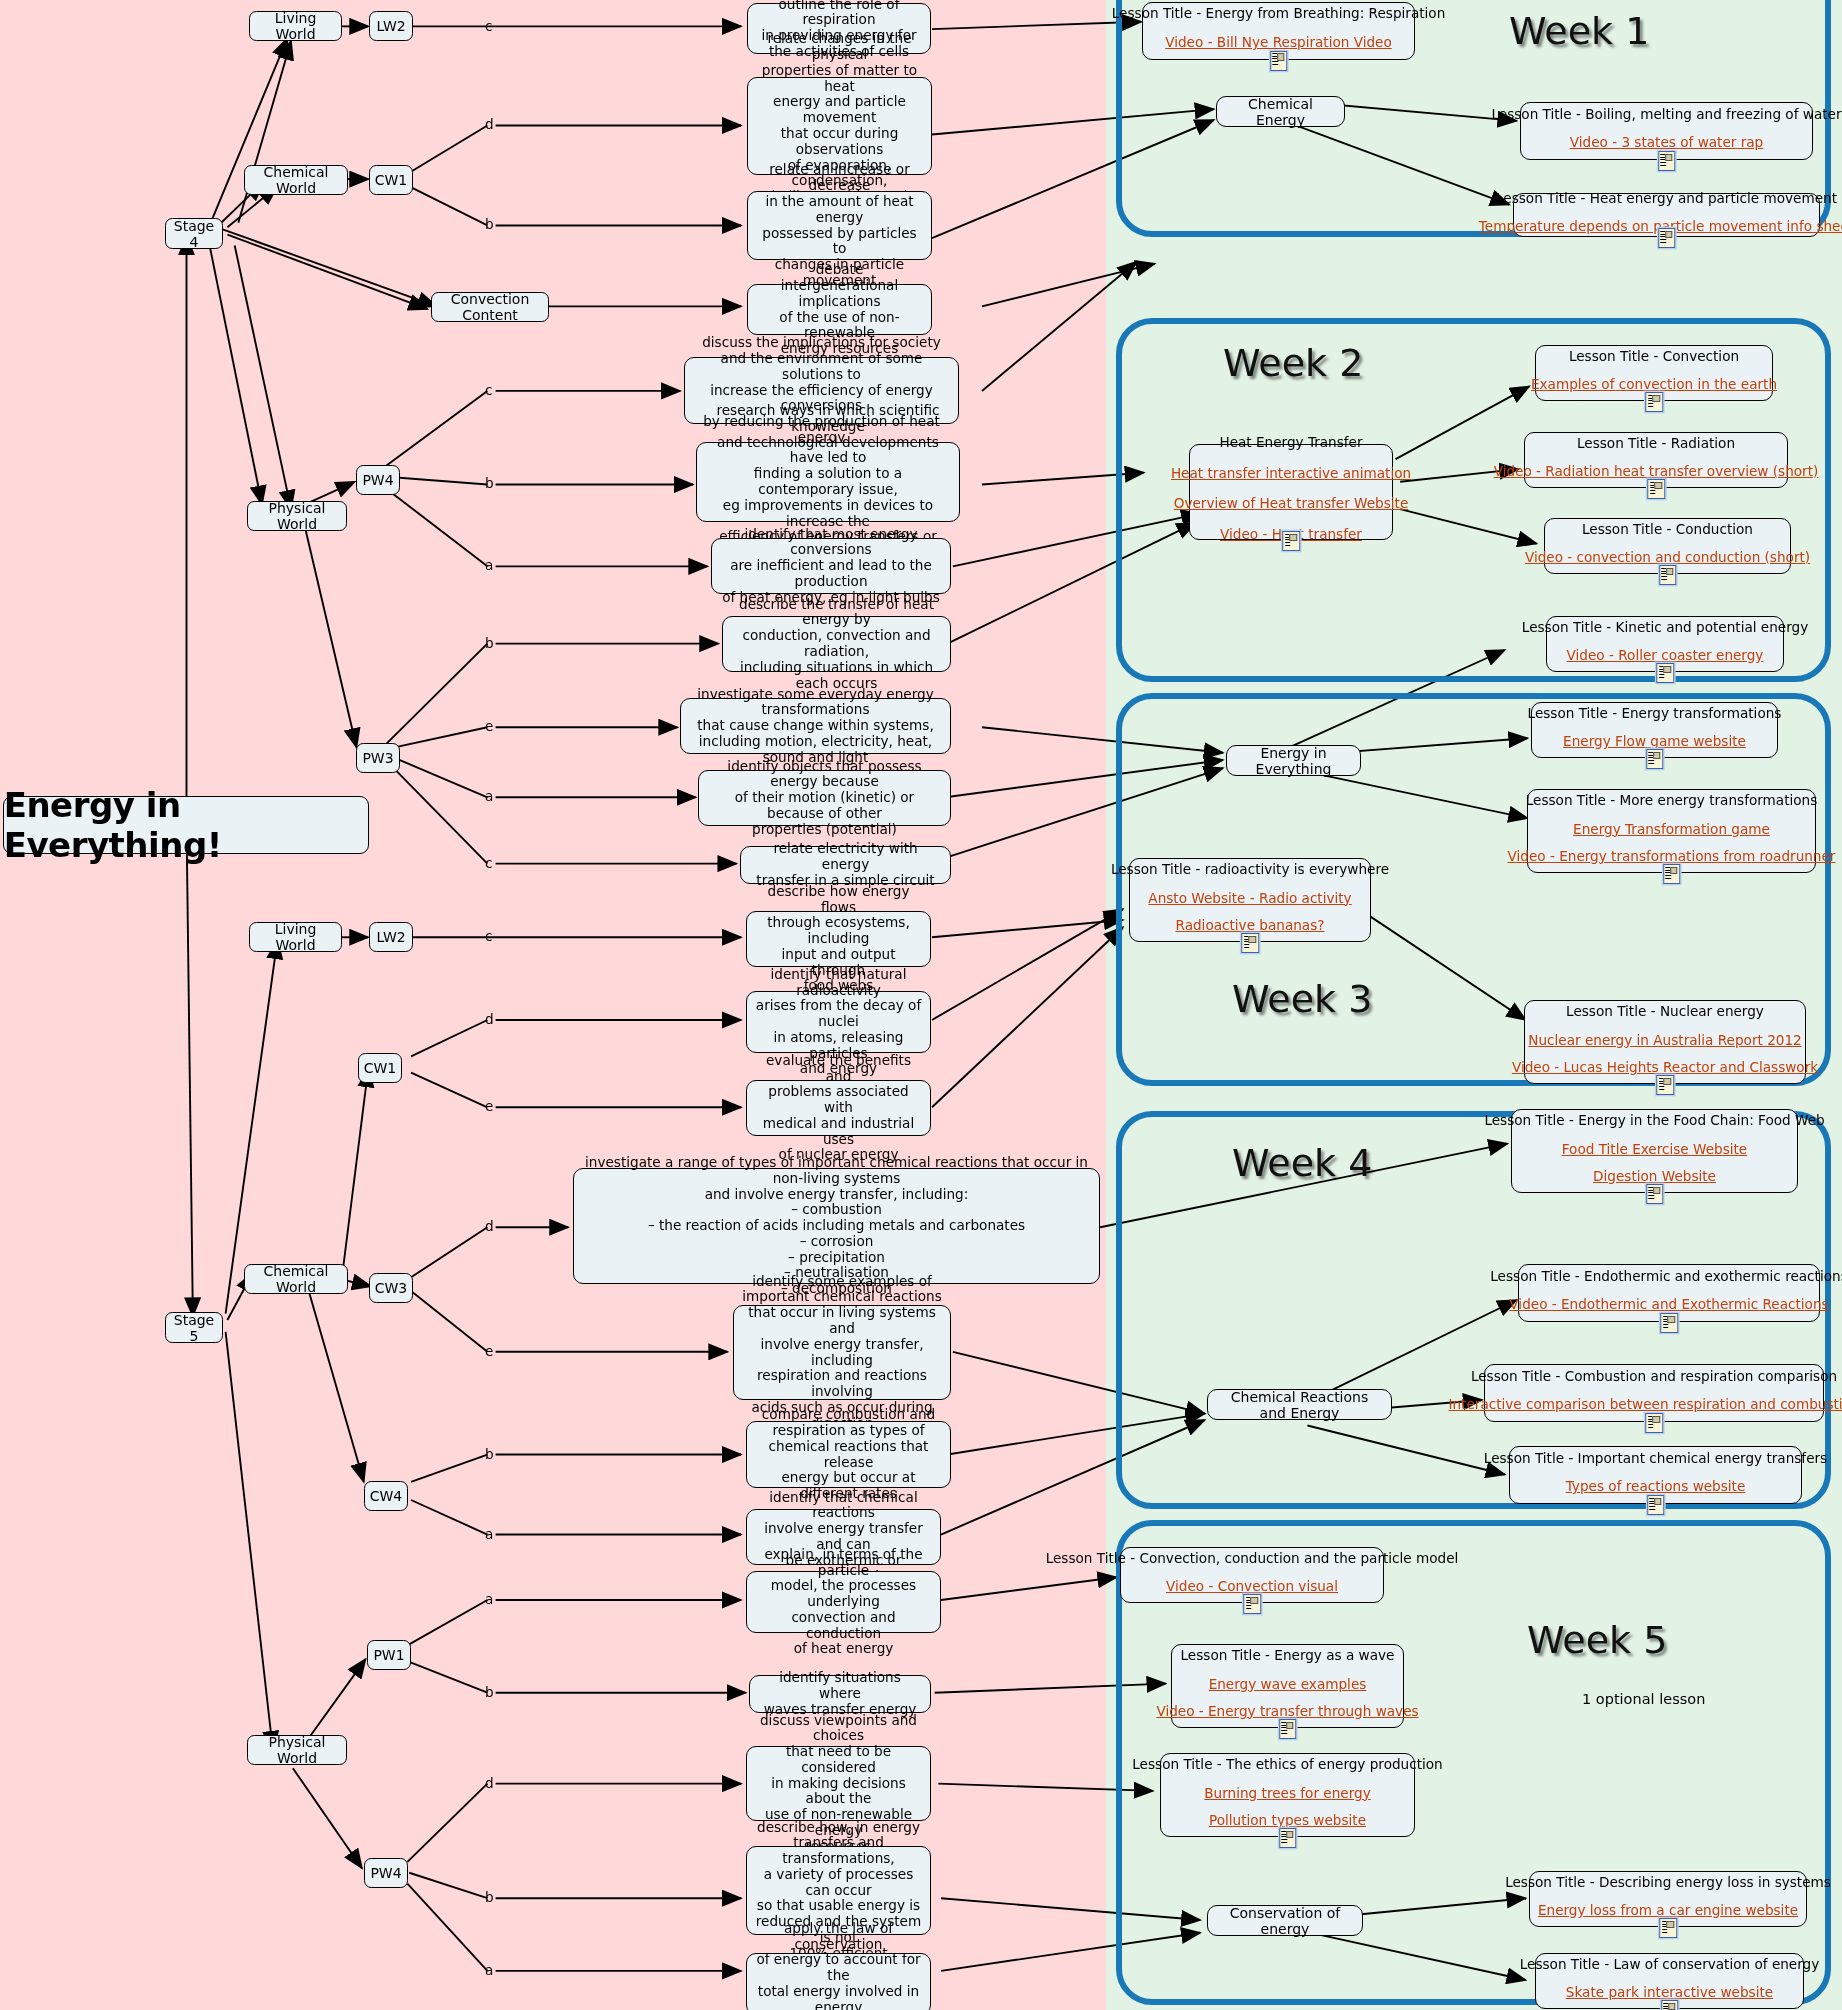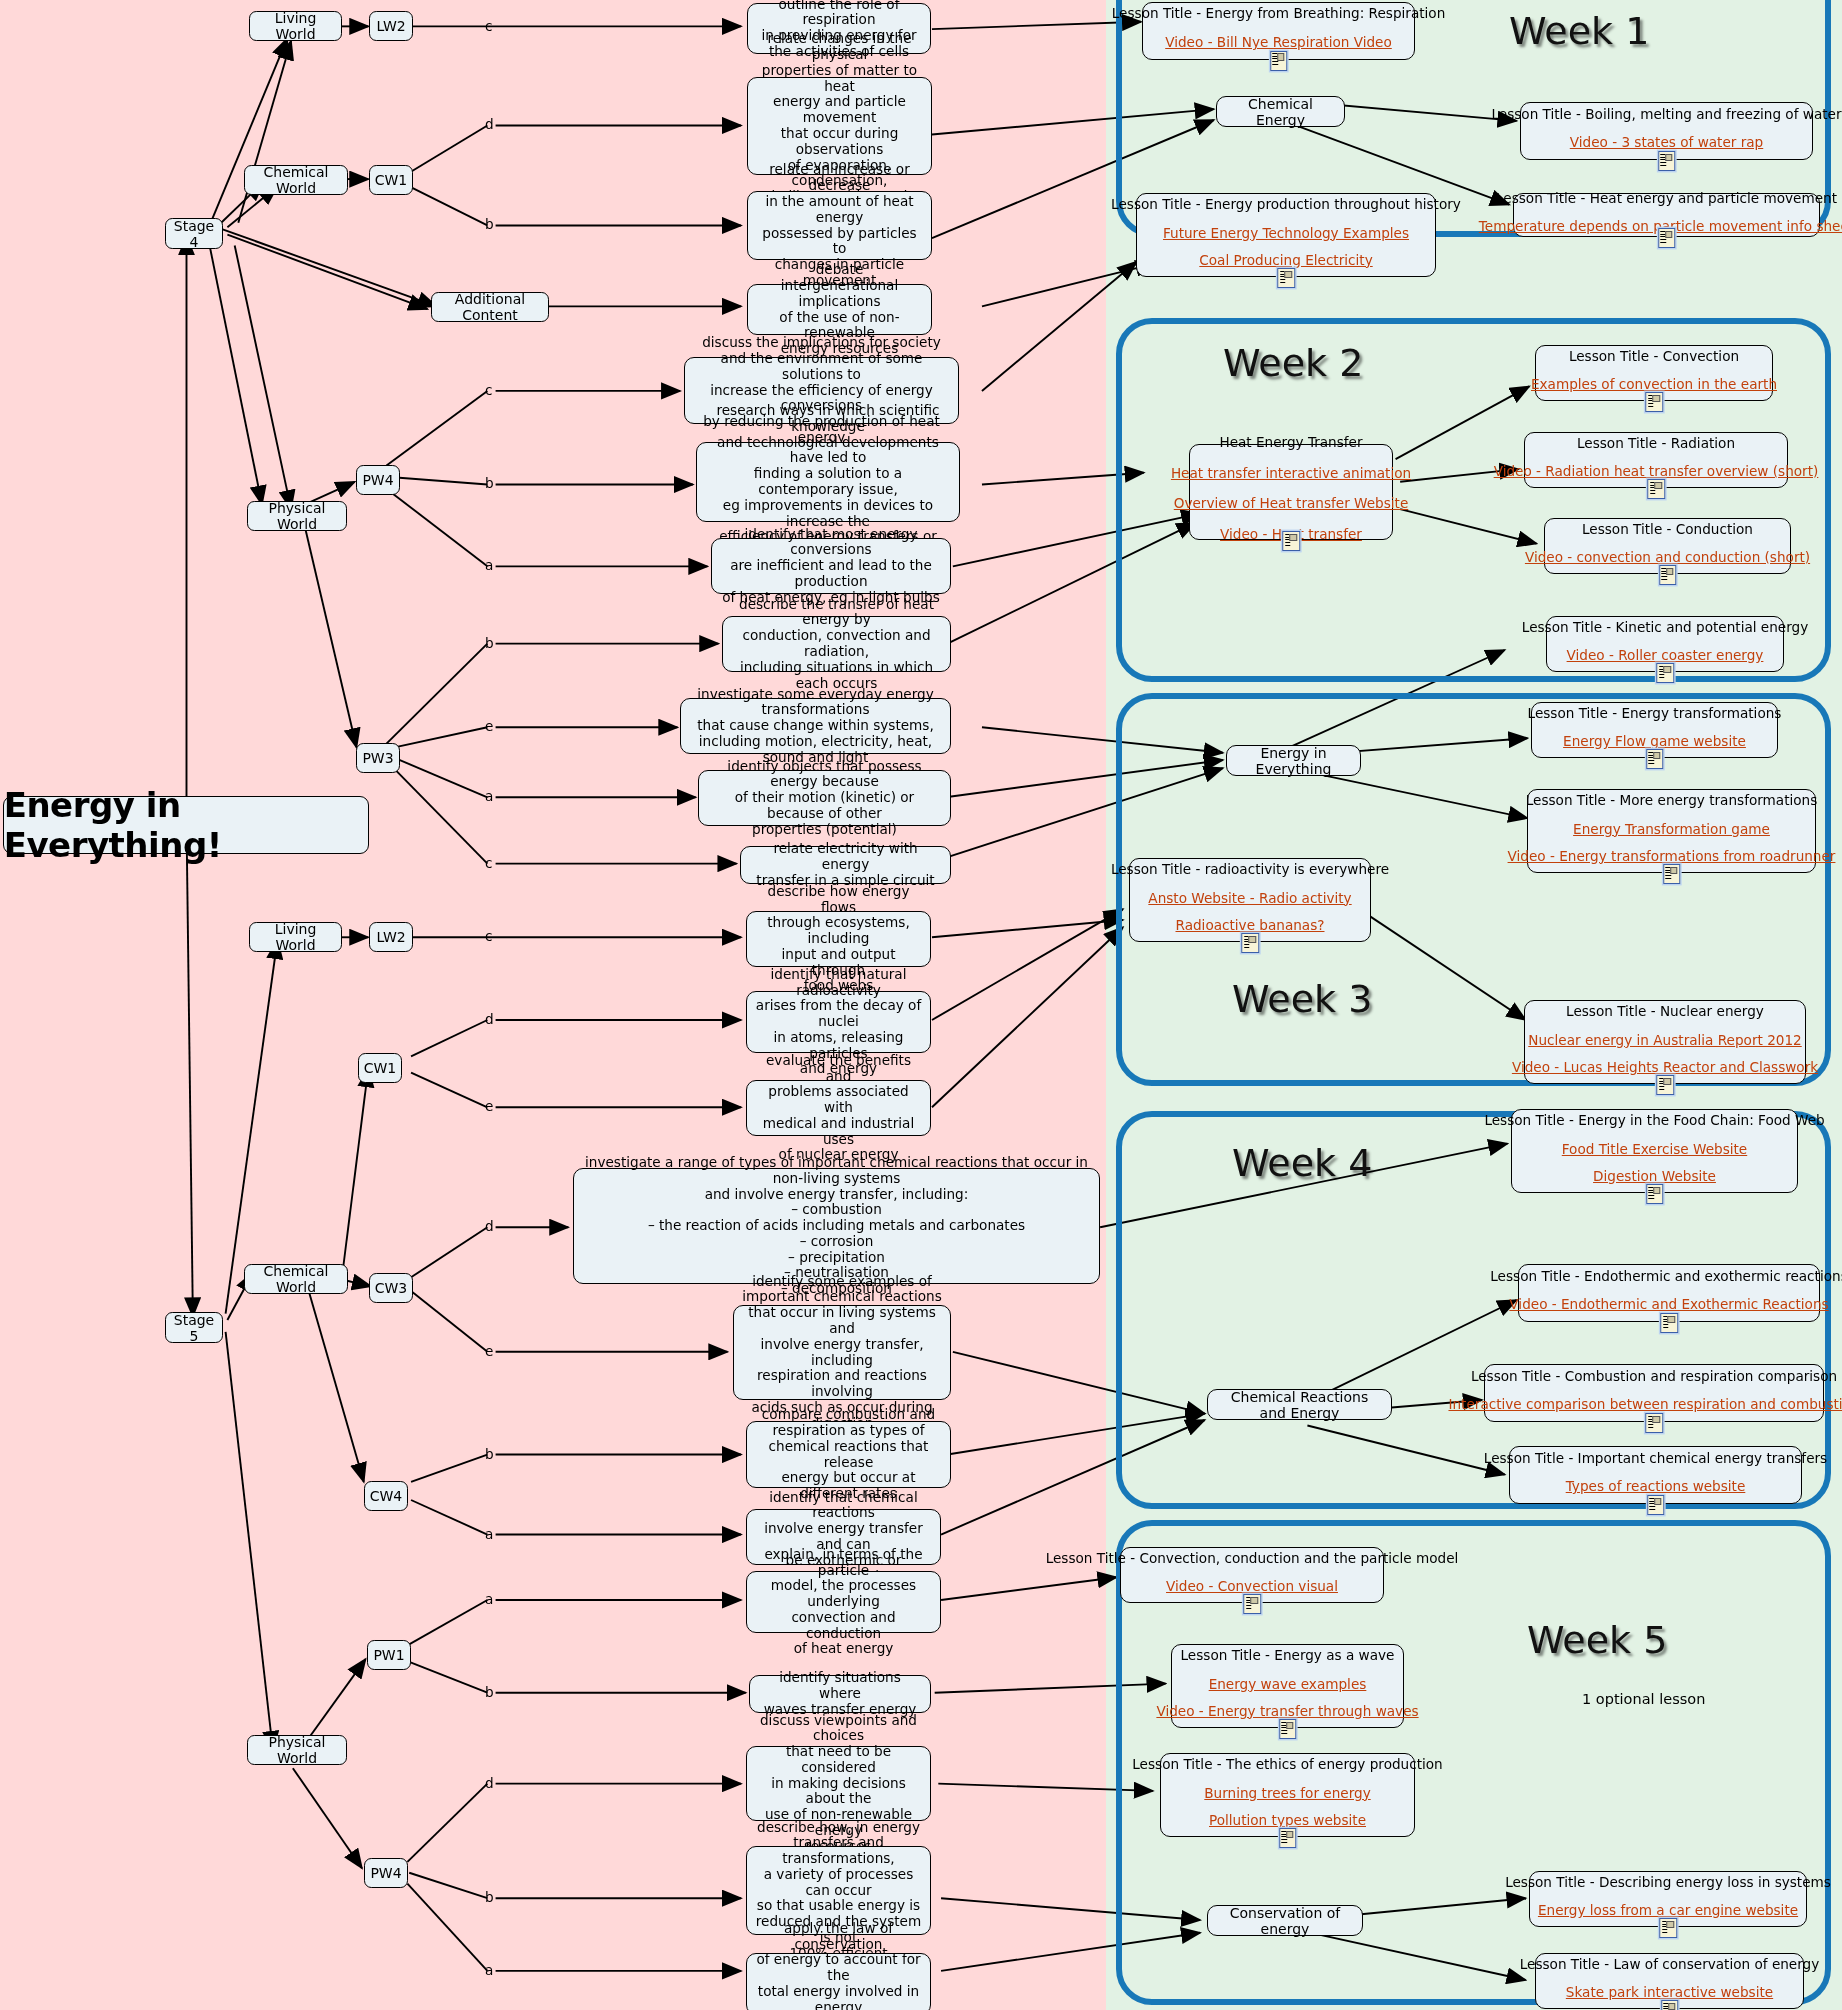--- a/index.html
+++ b/index.html
@@ -199,21 +199,21 @@
   <div class="week-sub" style="left:1582px;top:1691px;">1 optional lesson</div>
 
   <div class="title-node" style="left:2.7px;top:796px;width:364px;height:56px;">Energy in Everything!</div>
 
   <div class="node small" style="left:165px;top:218px;width:58px;height:31px;">Stage 4</div>
   <div class="node small" style="left:165px;top:1312px;width:58px;height:31px;">Stage 5</div>
 
   <div class="node small" style="left:249px;top:11px;width:93px;height:30px;">Living World</div>
   <div class="node small" style="left:244px;top:165px;width:104px;height:30px;">Chemical World</div>
   <div class="node small" style="left:247px;top:501px;width:100px;height:30px;">Physical World</div>
-  <div class="node small" style="left:431px;top:292px;width:118px;height:30px;">Additional Content</div>
+  <div class="node small" style="left:431px;top:292px;width:118px;height:30px;">Convection Content</div>
   <div class="node small" style="left:249px;top:922px;width:93px;height:30px;">Living World</div>
   <div class="node small" style="left:244px;top:1264px;width:104px;height:30px;">Chemical World</div>
   <div class="node small" style="left:247px;top:1735px;width:100px;height:30px;">Physical World</div>
 
   <div class="node small" style="left:369px;top:11px;width:44px;height:30px;">LW2</div>
   <div class="node small" style="left:369px;top:165px;width:44px;height:30px;">CW1</div>
   <div class="node small" style="left:356px;top:465px;width:44px;height:30px;">PW4</div>
   <div class="node small" style="left:356px;top:743px;width:44px;height:30px;">PW3</div>
   <div class="node small" style="left:369px;top:922px;width:44px;height:30px;">LW2</div>
   <div class="node small" style="left:358px;top:1053px;width:44px;height:30px;">CW1</div>
@@ -358,26 +358,20 @@
     <div class="llink">Video - Bill Nye Respiration Video</div>
     <span class="doc-icon"></span>
   </div>
 
   <div class="node lesson" style="left:1520px;top:102px;width:293px;height:58px;">
     <div class="ltitle">Lesson Title - Boiling, melting and freezing of water</div>
     <div class="llink">Video - 3 states of water rap</div>
     <span class="doc-icon"></span>
   </div>
 
-  <div class="node lesson" style="left:1136px;top:193px;width:300px;height:84px;">
-    <div class="ltitle">Lesson Title -  Energy production throughout history</div>
-    <div class="llink">Future Energy Technology Examples</div>
-    <div class="llink">Coal Producing Electricity</div>
-    <span class="doc-icon"></span>
-  </div>
 
   <div class="node lesson" style="left:1513px;top:193px;width:307px;height:44px;">
     <div class="ltitle">Lesson Title - Heat energy and particle movement</div>
     <div class="llink">Temperature depends on particle movement info sheet</div>
     <span class="doc-icon"></span>
   </div>
 
   <div class="node lesson" style="left:1535px;top:345px;width:238px;height:56px;">
     <div class="ltitle">Lesson Title - Convection</div>
     <div class="llink">Examples of convection in the earth</div>

